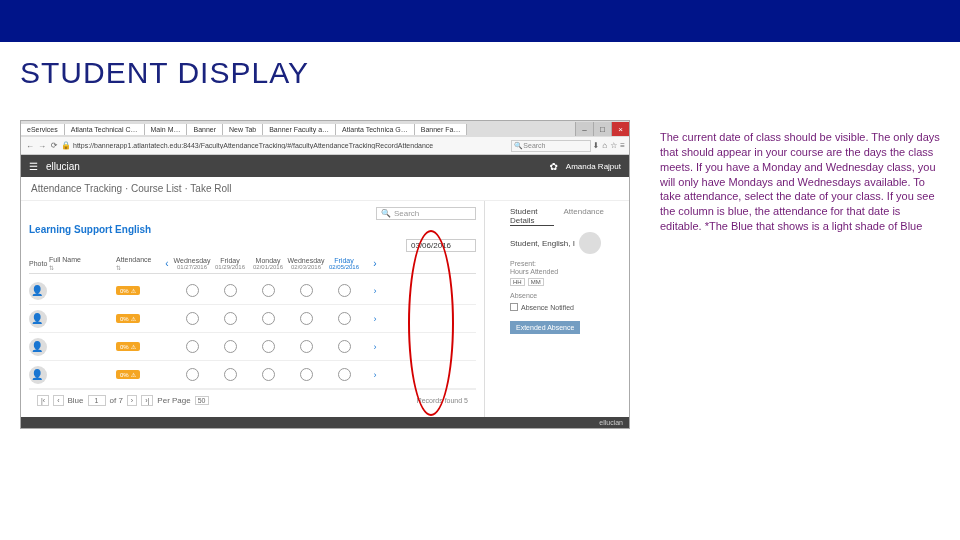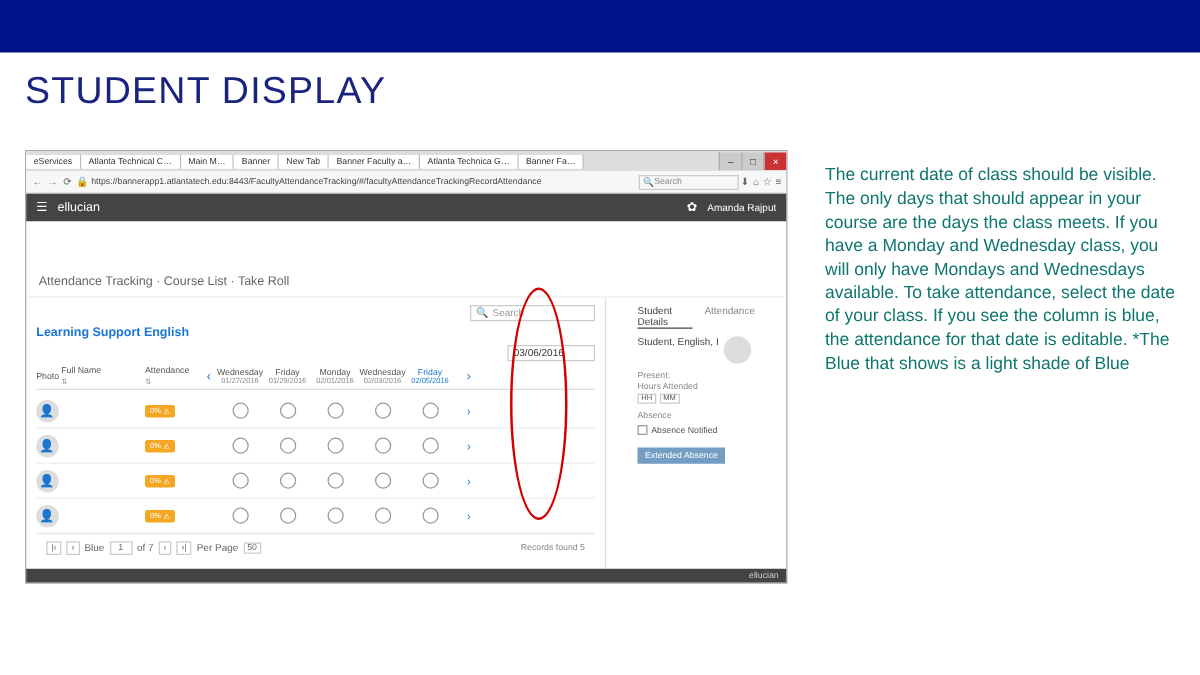--- a/index.html
+++ b/index.html
@@ -1,21 +1,21 @@
 <!DOCTYPE html>
 <html><head>
 <meta charset="utf-8">
 <style>
   * { box-sizing: border-box; margin: 0; padding: 0; }
   body { width: 960px; height: 540px; background: #fff; font-family: Arial, sans-serif; position: relative; overflow: hidden; }
   .blue-bar { background: #001489; height: 42px; width: 100%; }
   .slide-title { color: #1a237e; font-size: 30px; padding: 14px 20px 0 20px; letter-spacing: 1px; font-weight: 400; }
   .content-row { display: flex; padding: 30px 20px 0 20px; gap: 30px; align-items: flex-start; }
   .screenshot-wrap { width: 610px; position: relative; }
-  .explain { width: 280px; font-size: 14px; line-height: 1.35; color: #0f766e; padding-top: 10px; }
+  .explain { width: 280px; font-size: 11px; line-height: 1.35; color: #701a75; padding-top: 10px; }
 
   
   .browser { border: 1px solid #aaa; background: #fff; font-size: 9px; color: #333; }
   .tabs { display: flex; background: #ddd; height: 16px; align-items: center; }
   .tab { background: #fff; border-right: 1px solid #bbb; padding: 2px 6px; font-size: 7px; white-space: nowrap; overflow: hidden; flex: 0 0 auto; }
   .win-controls { margin-left: auto; display: flex; }
   .win-btn { width: 18px; height: 14px; background: #ccc; border-left: 1px solid #aaa; display:flex; align-items:center; justify-content:center; font-size:8px; }
   .win-btn.red { background: #c33; color:#fff; }
   .addr { display: flex; align-items: center; background: #f7f7f7; height: 18px; padding: 0 4px; gap: 2px; border-bottom: 1px solid #ccc; }
   .addr-icon { width: 10px; height: 10px; font-size: 8px; color: #666; display:flex; align-items:center; justify-content:center; }
@@ -23,21 +23,21 @@
   .addr-search { display: flex; align-items: center; border: 1px solid #ccc; padding: 0 3px; font-size:7px; color:#888; width:80px; height:12px; }
   .addr-tools { display:flex; gap:3px; font-size:8px; color:#666; }
 
   
   .app-header { background: #444; color: #fff; height: 22px; display: flex; align-items: center; padding: 0 8px; gap: 8px; }
   .hamburger { font-size: 10px; }
   .brand { font-size: 10px; }
   .app-header-right { margin-left: auto; display:flex; align-items:center; gap:8px; font-size:8px; }
   .gear { font-size:10px; }
 
-  .breadcrumb { padding: 6px 10px; font-size: 10px; color: #666; border-bottom:1px solid #eee;margin-top:37px; }
+  .breadcrumb { padding: 6px 10px; font-size: 10px; color: #666; border-bottom:1px solid #eee; }
 
   .main-row { display: flex; }
   .left-pane { flex: 1; padding: 6px 8px; }
   .right-pane { width: 145px; border-left: 1px solid #ddd; padding: 6px 25px; font-size:8px; color:#555; }
 
   .course-title { color: #1976d2; font-size: 10px; margin-bottom: 4px; font-weight: bold; }
   .search-row { display: flex; justify-content: flex-end; margin-bottom: 4px; }
   .search-box { border:1px solid #ccc; font-size:8px; color:#999; padding:1px 4px; width:100px; display:flex; align-items:center; gap:3px; }
   .date-row { display:flex; justify-content:flex-end; margin-bottom:4px; }
   .date-box { border:1px solid #ccc; font-size:8px; padding:1px 4px; width:70px; }
@@ -63,21 +63,21 @@
   .pager { display:flex; align-items:center; gap:4px; padding:5px 8px; font-size:8px; color:#666; border-top:1px solid #eee; }
   .pager-btn { border:1px solid #ccc; padding:1px 3px; font-size:7px; background:#fff; }
   .pager-input { border:1px solid #ccc; width:18px; font-size:7px; padding:1px; text-align:center; }
   .pager-select { border:1px solid #ccc; font-size:7px; padding:0 2px; }
   .pager-spacer { flex:1; }
   .rec-count { font-size:7px; color:#888; }
 
   
   .detail-tabs { display:flex; gap:10px; font-size:8px; color:#888; margin-bottom:6px; }
   .detail-tab.active { color:#444; border-bottom:1px solid #444; }
-  .detail-name { font-size:8px; color:#444; margin-bottom:6px; display:flex; gap:4px; }
+  .detail-name { font-size:8px; color:#444; margin-bottom:6px; display:flex; align-items:center; gap:4px; }
   .detail-avatar { width:22px; height:22px; border-radius:50%; background:#ddd; }
   .field-label { font-size:7px; color:#888; }
   .time-row { display:flex; gap:3px; margin:2px 0 6px 0; }
   .time-box { border:1px solid #ccc; font-size:6px; padding:0 2px; }
   .checkbox-row { display:flex; align-items:center; gap:3px; margin:4px 0; font-size:7px; }
   .fake-check { width:8px; height:8px; border:1px solid #999; }
   .ext-btn { background:#5b8db8; color:#fff; font-size:7px; padding:3px 6px; border:none; margin-top:6px; opacity:.85; }
 
   .footer-brand { background:#444; color:#ccc; font-size:7px; text-align:right; padding:2px 6px; }
 

